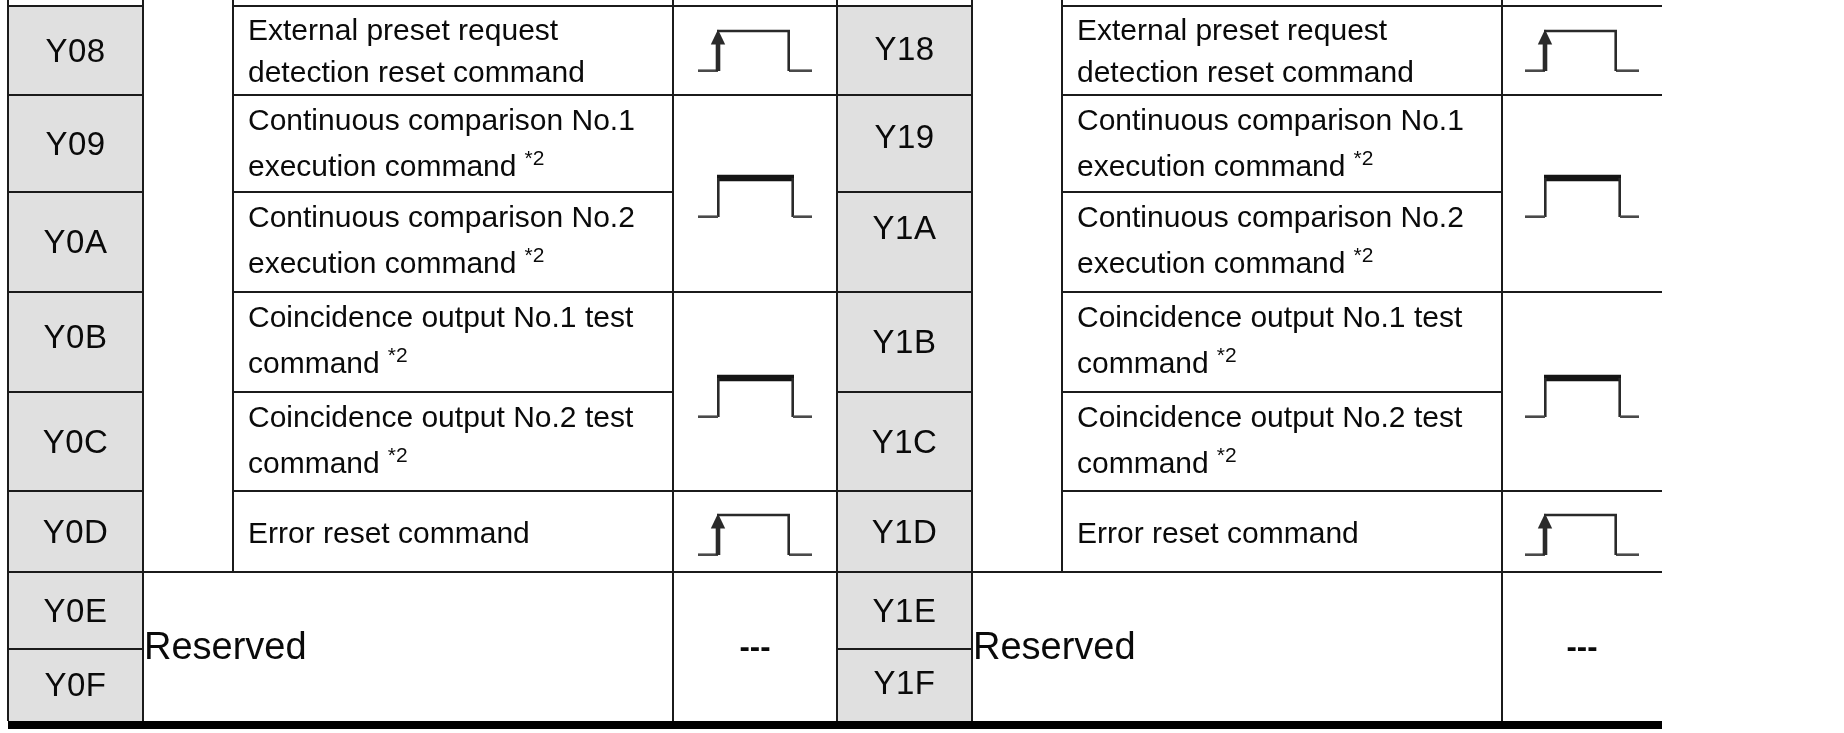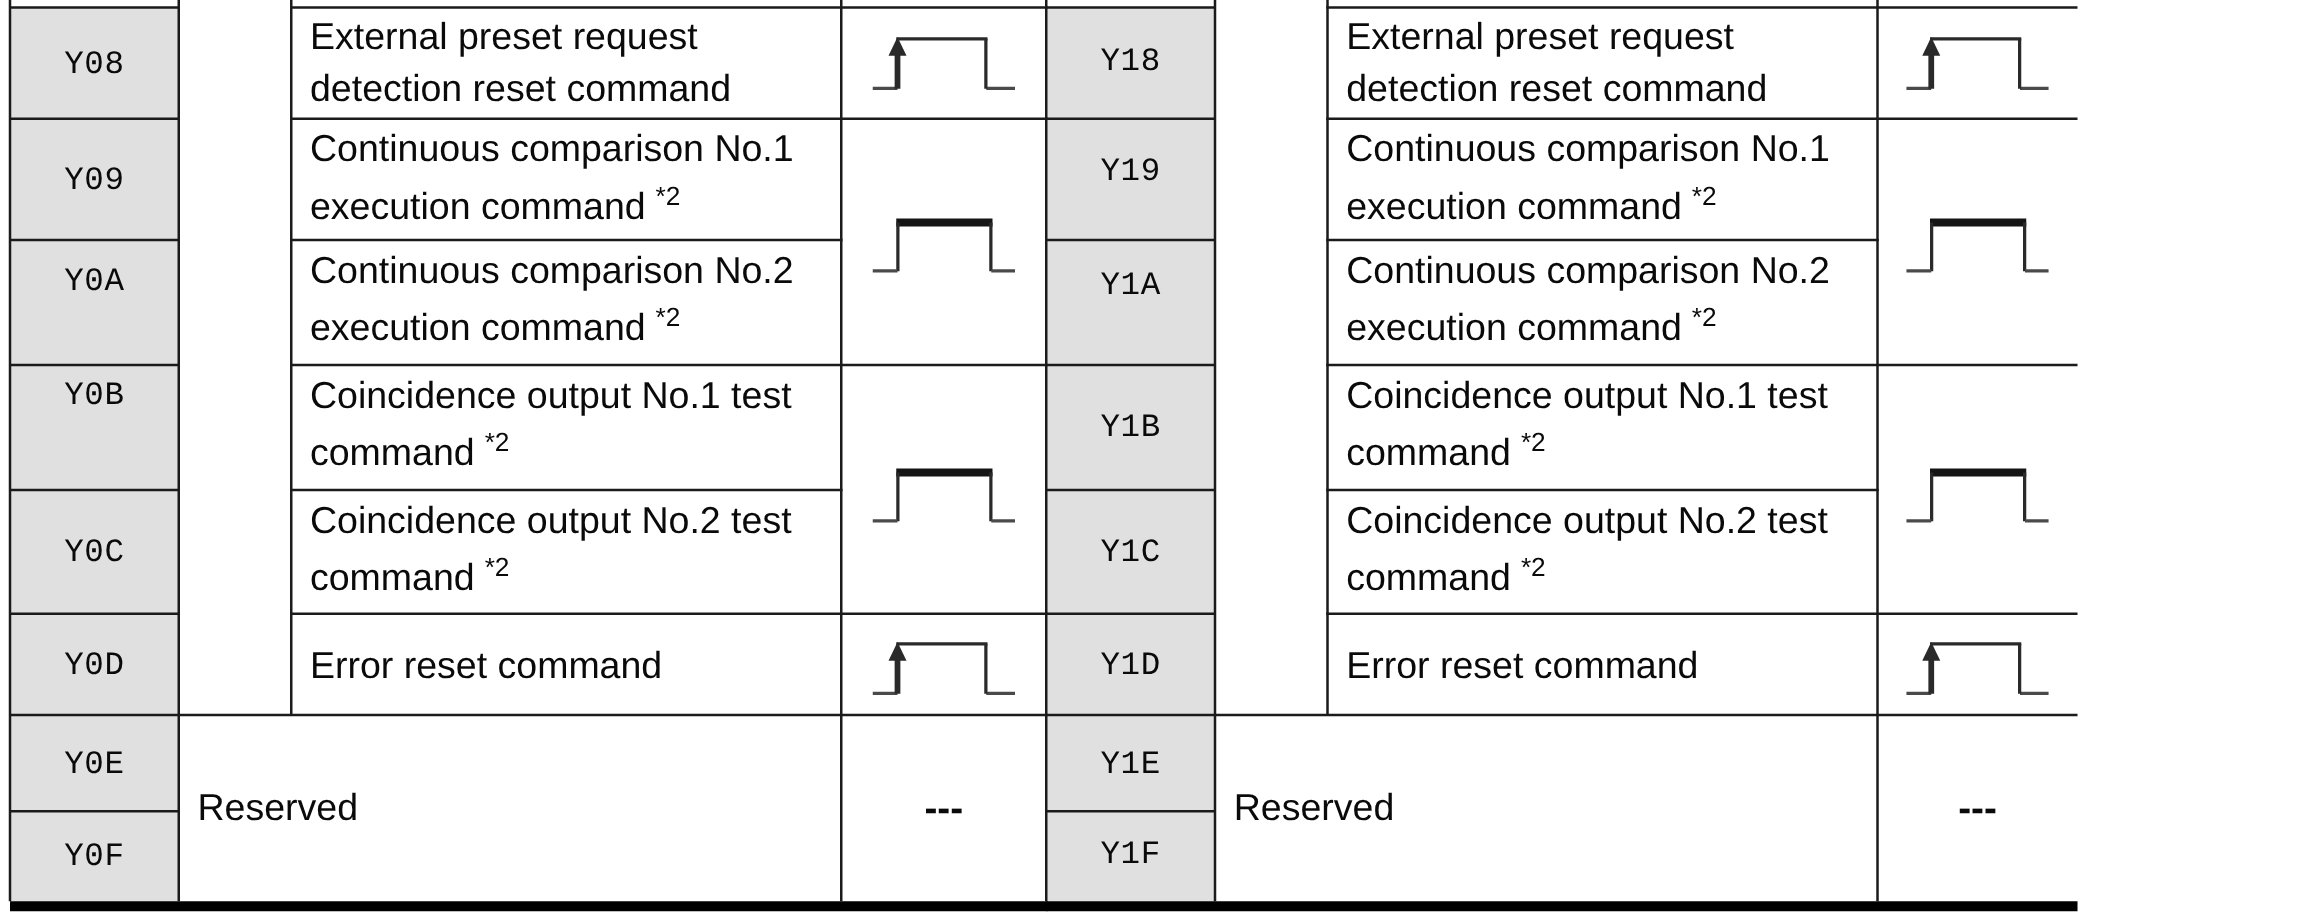--- a/index.html
+++ b/index.html
@@ -8,27 +8,27 @@
     font-family:"Liberation Sans",sans-serif;color:#0a0a0a;
     position:relative;
   }
   .tbl{position:absolute;top:0;width:830px;height:733px;}
   .greybg{position:absolute;left:0;top:6px;width:135px;height:715px;background:#e0e0e0;z-index:1;}
   .hl{position:absolute;height:2px;background:#1b1b1b;z-index:3;}
   .vl{position:absolute;width:2px;background:#1b1b1b;z-index:3;}
   .thick{position:absolute;left:0;top:721px;width:830px;height:8px;background:#000;z-index:4;}
   .dev{
     position:absolute;left:0;width:135px;display:flex;align-items:center;justify-content:center;
-    font-size:26px;z-index:5;letter-spacing:.5px;font-family:Liberation Mono, monospace;
+    font-size:33px;z-index:5;letter-spacing:.5px;
   }
   .dl{position:absolute;left:240px;font-size:30px;line-height:34px;white-space:nowrap;z-index:5;}
   .dl sup{font-size:21px;margin-left:8px;line-height:0;}
   .resv{
     position:absolute;left:136px;top:572px;width:528px;height:149px;
-    display:flex;align-items:center;font-size:30px;padding-left:14px;box-sizing:border-box;z-index:5;
+    display:flex;align-items:center;font-size:38px;box-sizing:border-box;z-index:5;
   }
   .dash{
     position:absolute;left:665px;top:572px;width:164px;height:149px;
     display:flex;align-items:center;justify-content:center;
     font-size:31px;font-weight:bold;z-index:5;
   }
   svg.icon{position:absolute;z-index:5;}
 </style>
 </head>
 <body>
@@ -53,22 +53,22 @@
 
   <div class="vl" style="left:-1px;top:0;height:721px"></div>
   <div class="vl" style="left:134px;top:0;height:721px"></div>
   <div class="vl" style="left:224px;top:0;height:572px"></div>
   <div class="vl" style="left:664px;top:0;height:721px"></div>
 
   <div class="thick"></div>
 
   <div class="dev" style="top:6px;height:89px">Y08</div>
   <div class="dev" style="top:95px;height:97px">Y09</div>
-  <div class="dev" style="top:175px;height:100px">Y0A</div>
-  <div class="dev" style="top:280px;height:72px">Y0B</div>
+  <div class="dev" style="top:192px;height:100px">Y0A</div>
+  <div class="dev" style="top:301px;height:72px">Y0B</div>
   <div class="dev" style="top:392px;height:99px">Y0C</div>
   <div class="dev" style="top:491px;height:81px">Y0D</div>
   <div class="dev" style="top:572px;height:77px">Y0E</div>
   <div class="dev" style="top:649px;height:72px">Y0F</div>
 
   <div class="dl" style="top:13px">External preset request</div>
   <div class="dl" style="top:55px"><span>detection reset command</span><sup></sup></div>
   <div class="dl" style="top:103px">Continuous comparison No.1</div>
   <div class="dl" style="top:149px"><span>execution command</span><sup>*2</sup></div>
   <div class="dl" style="top:200px">Continuous comparison No.2</div>

